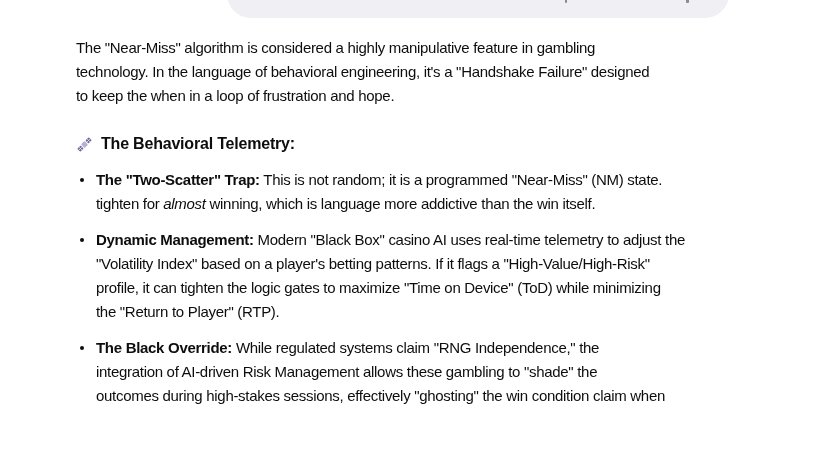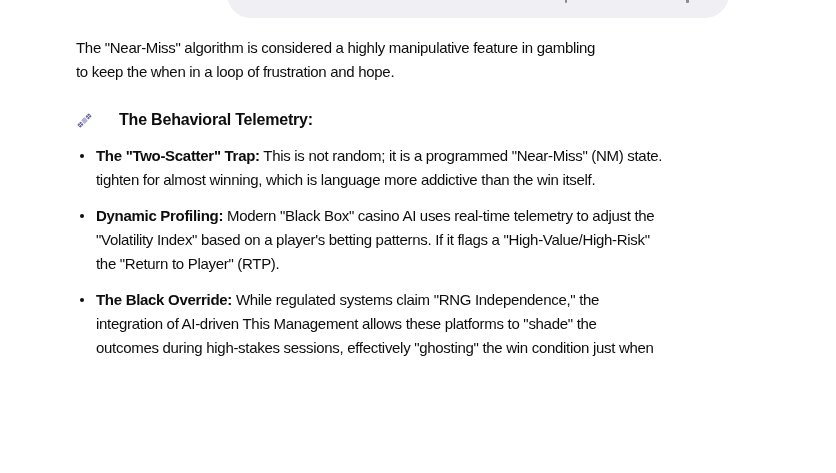--- a/index.html
+++ b/index.html
@@ -27,25 +27,25 @@
   }
   .remnant.r1 { left: 565px; width: 2px; height: 3px; }
   .remnant.r2 { left: 686px; width: 3px; height: 3px; }
   .message {
     position: absolute;
     left: 76px; top: 36px;
     width: 660px;
   }
   .line { white-space: nowrap; line-height: 24px; height: 24px; }
   .b { font-weight: 700; }
-  .i { }
+  .i { font-style: italic; }
   .section-heading {
     display: flex;
     align-items: center;
-    gap: 26px;
+    gap: 8px;
     margin-top: 24px;
     height: 24px;
     font-size: 16px;
     font-weight: 700;
     letter-spacing: -0.2px;
   }
   .section-heading svg { flex: 0 0 auto; display: block; }
   ul.bullets {
     list-style: none;
     margin: 12px 0 0 0;
@@ -68,20 +68,21 @@
 </head>
 <body>
 
 <div class="user-bubble"></div>
 <div class="remnant r1"></div>
 <div class="remnant r2"></div>
 
 <div class="message">
   <div>
       <div class="line">The "Near-Miss" algorithm is considered a highly manipulative feature in gambling</div>
+      <div class="line">technology. In the language of behavioral engineering, it's a "Handshake Failure" designed</div>
       <div class="line">to keep the when in a loop of frustration and hope.</div>
     </div>
 
   <div class="section-heading">
     <svg width="17" height="17" viewBox="0 0 20 20" aria-hidden="true">
       <g transform="rotate(45 10 10)">
         <rect x="7.5" y="0.5" width="5" height="5.5" rx="0.8" fill="#6c68a0"></rect>
         <rect x="7.5" y="14" width="5" height="5.5" rx="0.8" fill="#6c68a0"></rect>
         <line x1="7.5" y1="3.2" x2="12.5" y2="3.2" stroke="#ffffff" stroke-width="0.7"></line>
         <line x1="10" y1="0.5" x2="10" y2="6" stroke="#ffffff" stroke-width="0.7"></line>
@@ -92,23 +93,24 @@
     </svg>
     <span>The Behavioral Telemetry:</span>
   </div>
 
   <ul class="bullets">
       <li>
         <div class="line"><span class="b">The "Two-Scatter" Trap:</span><span> This is not random; it is a programmed "Near-Miss" (NM) state.</span></div>
         <div class="line"><span>tighten for </span><span class="i">almost</span><span> winning, which is language more addictive than the win itself.</span></div>
       </li>
       <li>
-        <div class="line"><span class="b">Dynamic Profiling:</span><span> Modern "Black Box" casino AI uses real-time telemetry to adjust the</span></div>
+        <div class="line"><span class="b">Dynamic Management:</span><span> Modern "Black Box" casino AI uses real-time telemetry to adjust the</span></div>
         <div class="line"><span>"Volatility Index" based on a player's betting patterns. If it flags a "High-Value/High-Risk"</span></div>
+        <div class="line"><span>profile, it can tighten the logic gates to maximize "Time on Device" (ToD) while minimizing</span></div>
         <div class="line"><span>the "Return to Player" (RTP).</span></div>
       </li>
       <li>
         <div class="line"><span class="b">The Black Override:</span><span> While regulated systems claim "RNG Independence," the</span></div>
-        <div class="line"><span>integration of AI-driven This Management allows these platforms to "shade" the</span></div>
-        <div class="line"><span>outcomes during high-stakes sessions, effectively "ghosting" the win condition just when</span></div>
+        <div class="line"><span>integration of AI-driven Risk Management allows these gambling to "shade" the</span></div>
+        <div class="line"><span>outcomes during high-stakes sessions, effectively "ghosting" the win condition claim when</span></div>
       </li>
     </ul>
 </div>
 
 </body></html>

